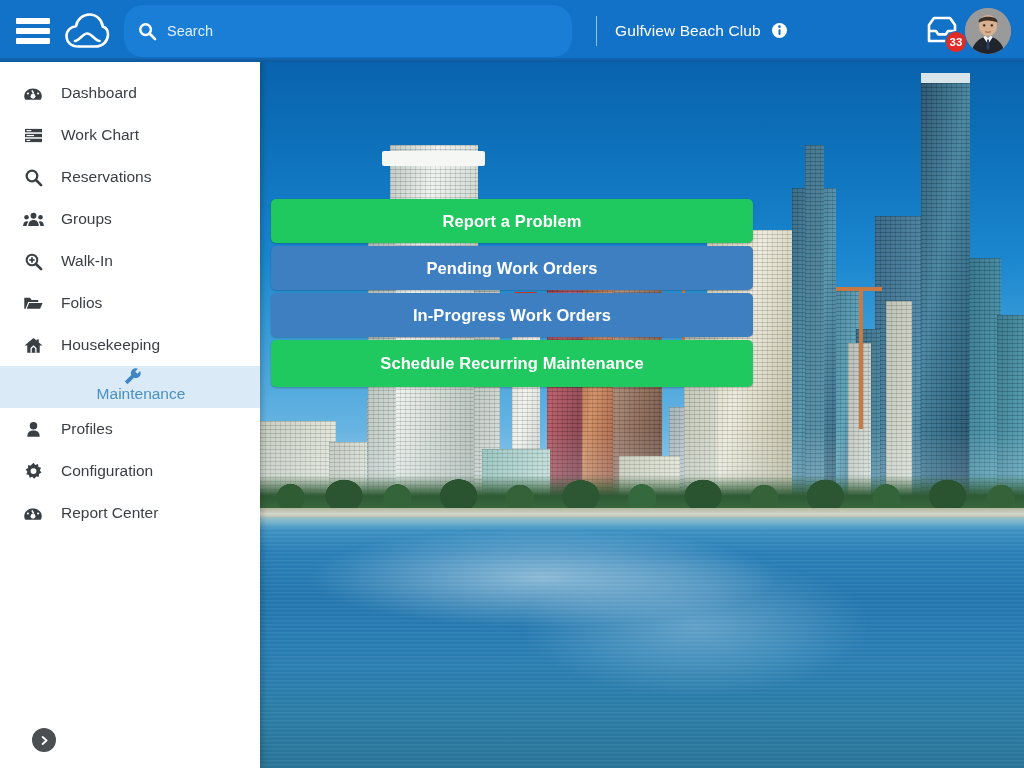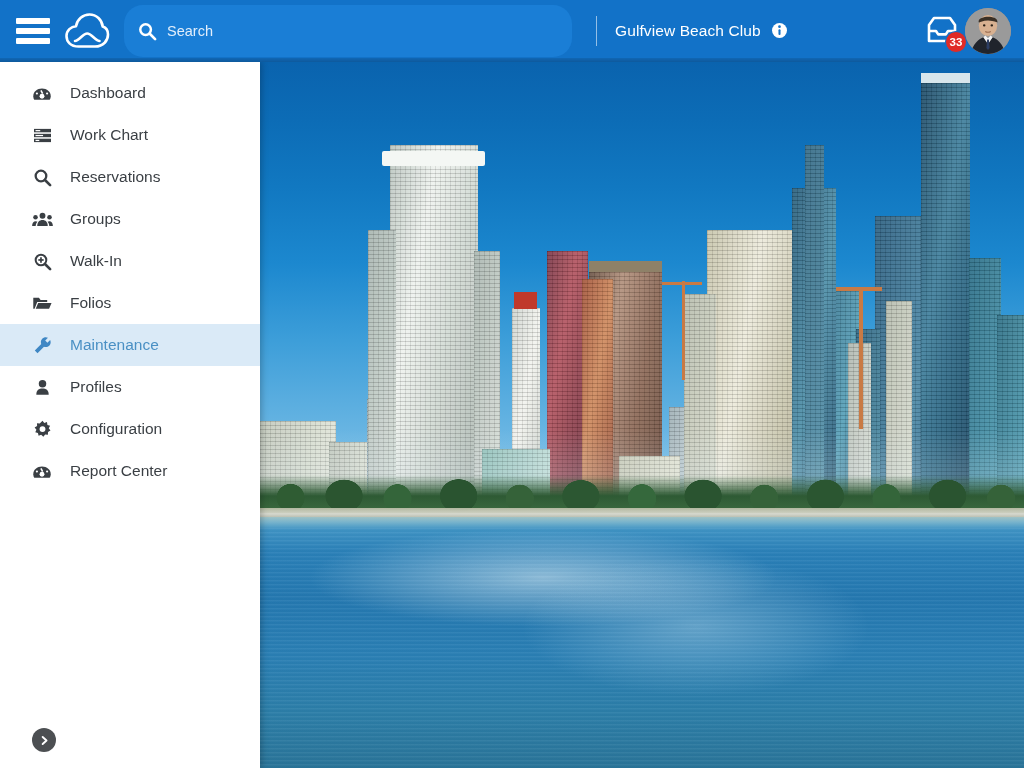--- a/index.html
+++ b/index.html
@@ -90,30 +90,30 @@
   
   #sidebar {
     position: absolute; top: 62px; left: 0;
     width: 260px; height: 706px;
     background: #ffffff;
     z-index: 30;
     box-shadow: 2px 0 6px rgba(0,0,0,0.22);
   }
   .nav-item {
     height: 42px; display: flex; align-items: center;
-    padding-left: 31px; cursor: pointer;
+    padding-left: 22px; cursor: pointer;
     color: #3a3f44; font-size: 15.5px;
   }
   .nav-item .ico {
     width: 22px; height: 20px; flex: none;
     margin-right: 17px;
     display: flex; align-items: center; justify-content: center;
     color: #3a3f44;
   }
-  .nav-item.active { background: #daeaf7; color: #4a90c4; }
+  .nav-item.active { background: #daeaf7; color: #4a90c4; flex-direction: column; }
   .nav-item.active .ico { color: #3f87c4; }
   .nav-item .label { line-height: 1; }
 
   #collapse-btn {
     position: absolute; left: 32px; bottom: 16px;
     width: 24px; height: 24px; border-radius: 50%;
     background: #4c4f52; cursor: pointer;
     display: flex; align-items: center; justify-content: center;
   }
 
@@ -345,20 +345,31 @@
     <div class="nav-item">
       <span class="ico">
         <svg viewBox="0 0 22 17" width="21" height="16">
           <path d="M1.2 14.6 L1.2 3 L7.2 3 L9 5.2 L16 5.2 L16 7.4 L5.4 7.4 L2.6 14.6 Z
                    M3.8 14.6 L6.4 8.4 L20.6 8.4 L18 14.6 Z" fill="currentColor"></path>
         </svg>
       </span>
       <span class="label">Folios</span>
     </div>
 
+    <div class="nav-item">
+      <span class="ico">
+        <svg viewBox="0 0 20 18" width="19" height="17">
+          <path d="M10 1 L19.4 9 L16.6 9 L16.6 16.6 L3.4 16.6 L3.4 9 L0.6 9 Z" fill="currentColor"></path>
+          <rect x="13.2" y="2.6" width="2.4" height="3.6" fill="currentColor"></rect>
+          <path d="M10 8.8 L13.2 11.6 L13.2 16.6 L6.8 16.6 L6.8 11.6 Z" fill="#ffffff"></path>
+          <path d="M10 10.6 L11.8 12.2 L11.8 16.6 L8.2 16.6 L8.2 12.2 Z" fill="currentColor"></path>
+        </svg>
+      </span>
+      <span class="label">Housekeeping</span>
+    </div>
 
     <div class="nav-item active">
       <span class="ico">
         <svg viewBox="0 0 20 20" width="19" height="19">
           <path d="M13.4 1.4 C10.6 1.4 8.3 3.7 8.3 6.5 C8.3 7.2 8.45 7.85 8.7 8.45
                    L1.9 15.25 L4.75 18.1 L11.55 11.3 C12.15 11.55 12.8 11.7 13.5 11.7
                    C16.3 11.7 18.6 9.4 18.6 6.6 C18.6 5.75 18.4 4.95 18.03 4.25
                    L15.15 7.13 L12.87 4.85 L15.75 1.97 C15.05 1.6 14.25 1.4 13.4 1.4 Z" fill="currentColor"></path>
         </svg>
       </span>
@@ -513,15 +524,21 @@
 
       <div class="haze"></div>
       <div class="trees"></div>
       <div class="shore"></div>
       <div class="water"></div>
       <div class="water-sheen"></div>
       <div class="water-sheen2"></div>
       <div class="water-ripple"></div>
     </div>
 
+    <div id="actions">
+      <button class="action-btn green">Report a Problem</button>
+      <button class="action-btn blue">Pending Work Orders</button>
+      <button class="action-btn blue">In-Progress Work Orders</button>
+      <button class="action-btn green tall">Schedule Recurring Maintenance</button>
+    </div>
   </div>
 
 </div>
 
 </body></html>

